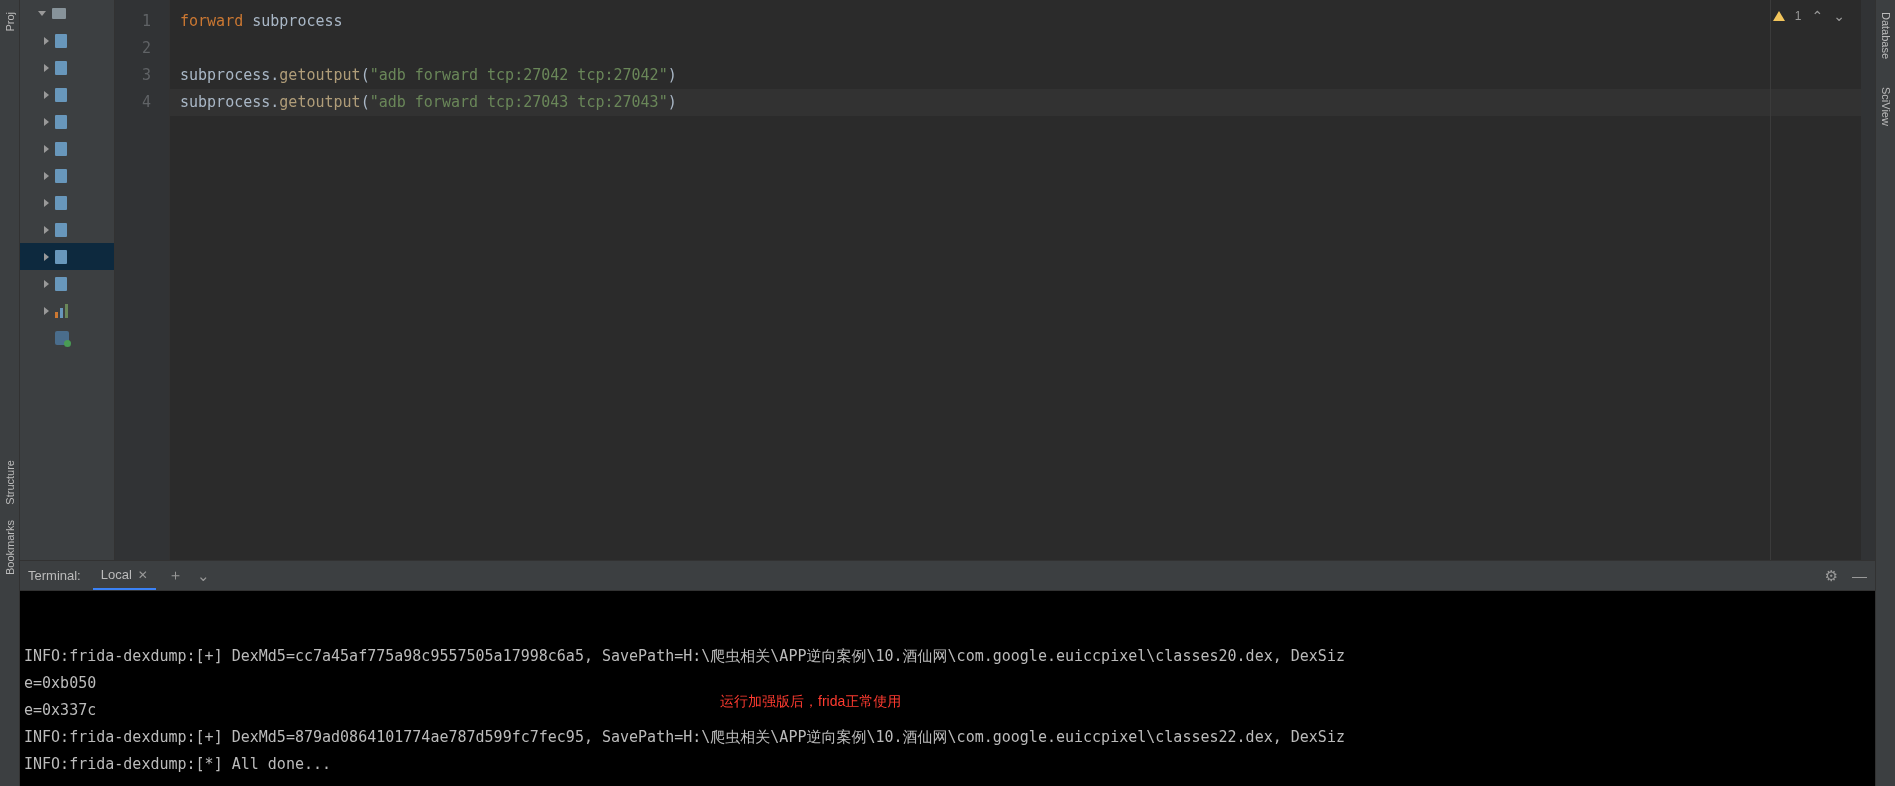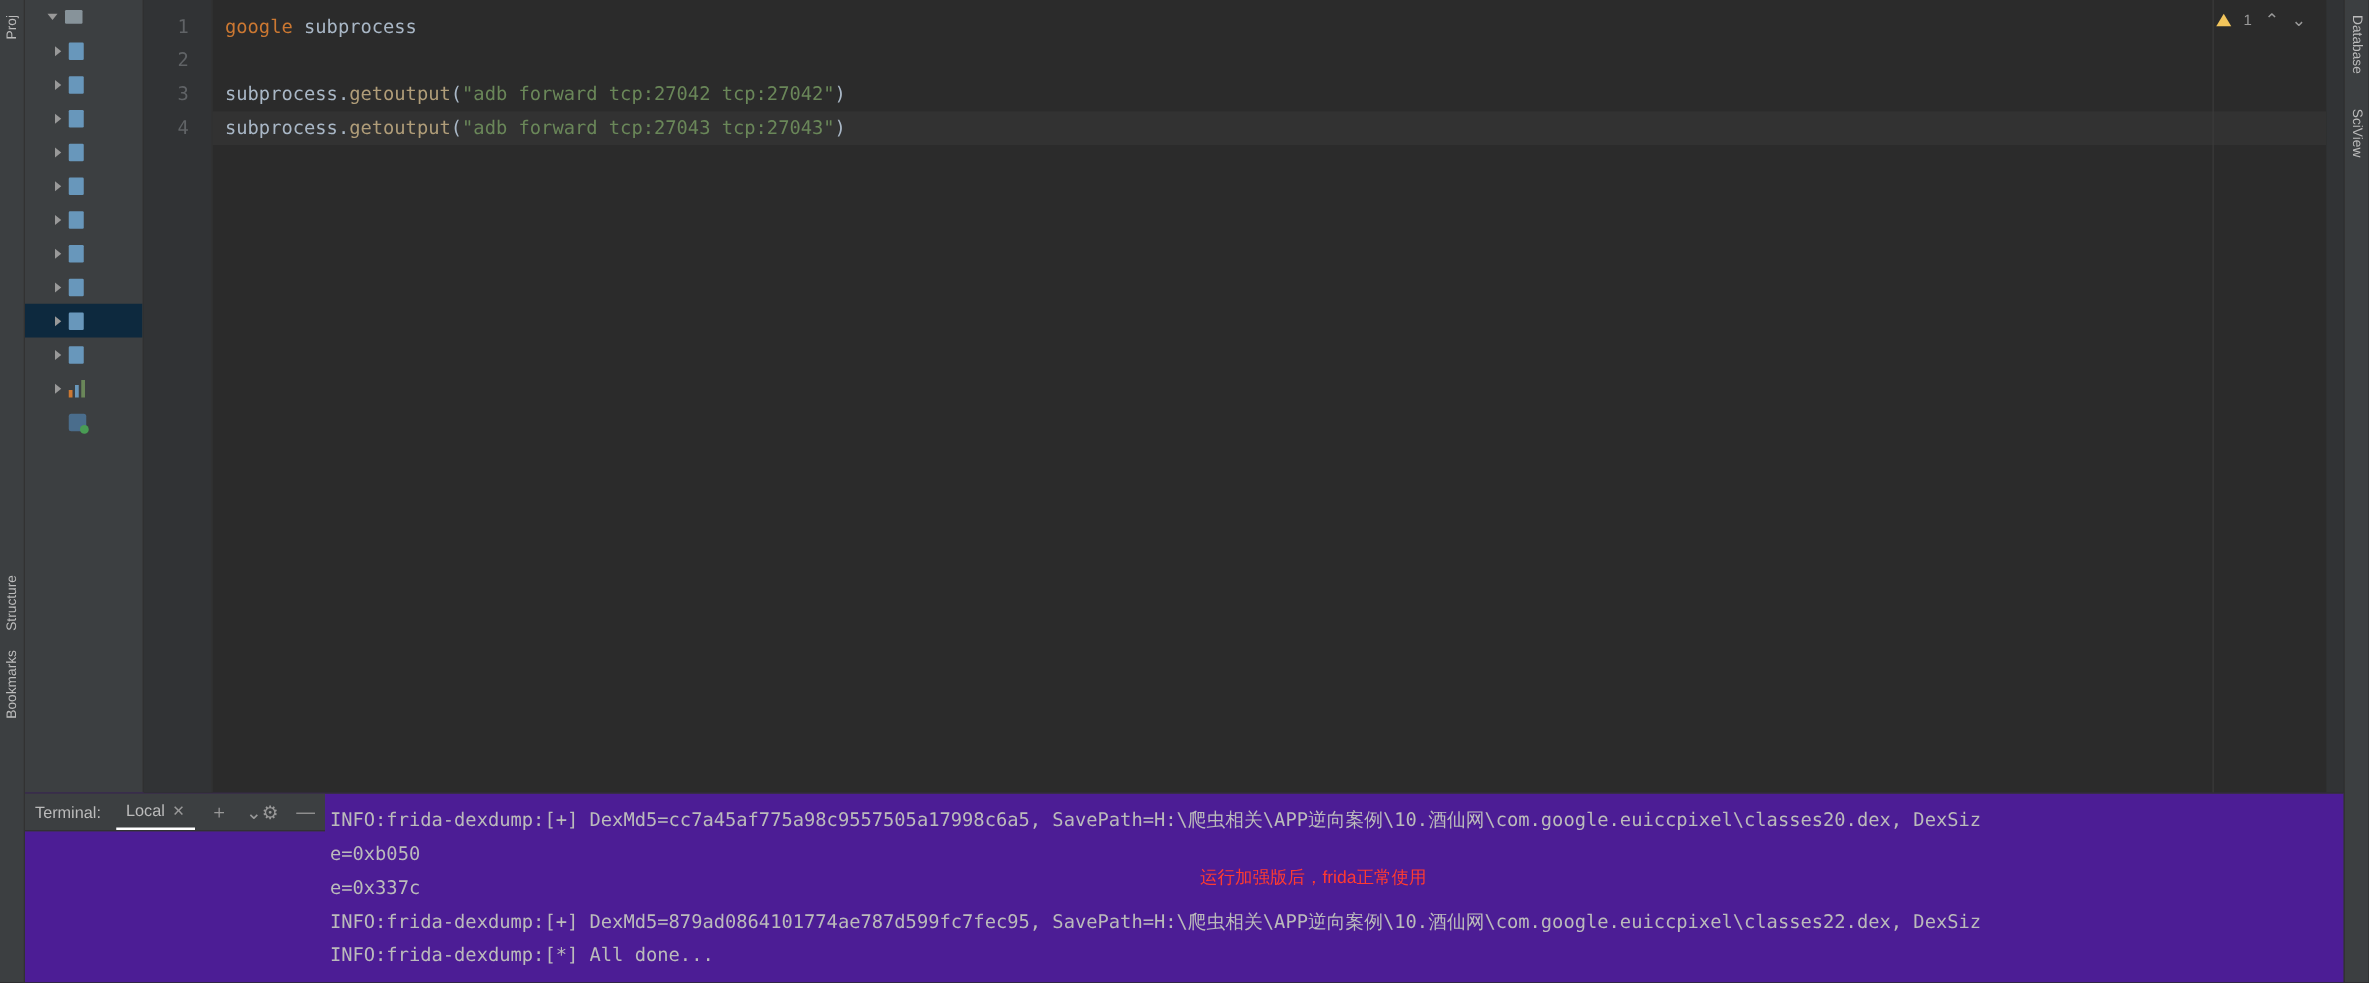--- a/index.html
+++ b/index.html
@@ -189,42 +189,44 @@
   border-left: 6px solid transparent;
   border-right: 6px solid transparent;
   border-bottom: 10px solid #f2c55c;
 }
 .nav-arrow {
   font-size: 14px;
   color: #999;
   cursor: pointer;
 }
 .terminal-panel {
-  background: #4c1d95;
+  background: #000000;
   border-top: 1px solid #323232;
   display: flex;
+  flex-direction: column;
+  gap: 44px;
 }
 .terminal-header {
   height: 30px;
   background: #3c3f41;
   border-bottom: 1px solid #323232;
   display: flex;
   align-items: center;
   padding: 0 8px;
   font-size: 13px;
   color: #bbbbbb;
 }
 .terminal-header .title { margin-right: 12px; }
 .terminal-tab {
   display: flex;
   align-items: center;
   gap: 6px;
   padding: 0 8px;
   height: 100%;
-  border-bottom: 2px solid #ffffff;
+  border-bottom: 2px solid #3b82f6;
 }
 .close-x { color: #999; cursor: pointer; font-size: 12px; }
 .term-actions-left {
   display: flex;
   align-items: center;
   gap: 14px;
   margin-left: 12px;
 }
 .plus-icon, .chev-down { color: #999; cursor: pointer; font-size: 15px; }
 .term-actions-right {
@@ -332,21 +334,21 @@
     </div>
 
     <div class="editor">
       <div class="gutter">
         <div class="line-num">1</div>
         <div class="line-num">2</div>
         <div class="line-num">3</div>
         <div class="line-num">4</div>
       </div>
       <div class="code-area">
-        <div class="code-line"><span class="kw">google</span><span class="plain"> subprocess</span></div>
+        <div class="code-line"><span class="kw">forward</span><span class="plain"> subprocess</span></div>
         <div class="code-line"></div>
         <div class="code-line"><span class="plain">subprocess</span><span class="plain">.</span><span class="fn">getoutput</span><span class="plain">(</span><span class="str">"adb forward tcp:27042 tcp:27042"</span><span class="plain">)</span></div>
         <div class="code-line hl"><span class="plain">subprocess</span><span class="plain">.</span><span class="fn">getoutput</span><span class="plain">(</span><span class="str">"adb forward tcp:27043 tcp:27043"</span><span class="plain">)</span></div>
         <div class="right-margin"></div>
       </div>
       <div class="inspection-bar"></div>
       <div class="editor-status">
         <span class="warn-triangle"></span>
         <span>1</span>
         <span class="nav-arrow">⌃</span>

